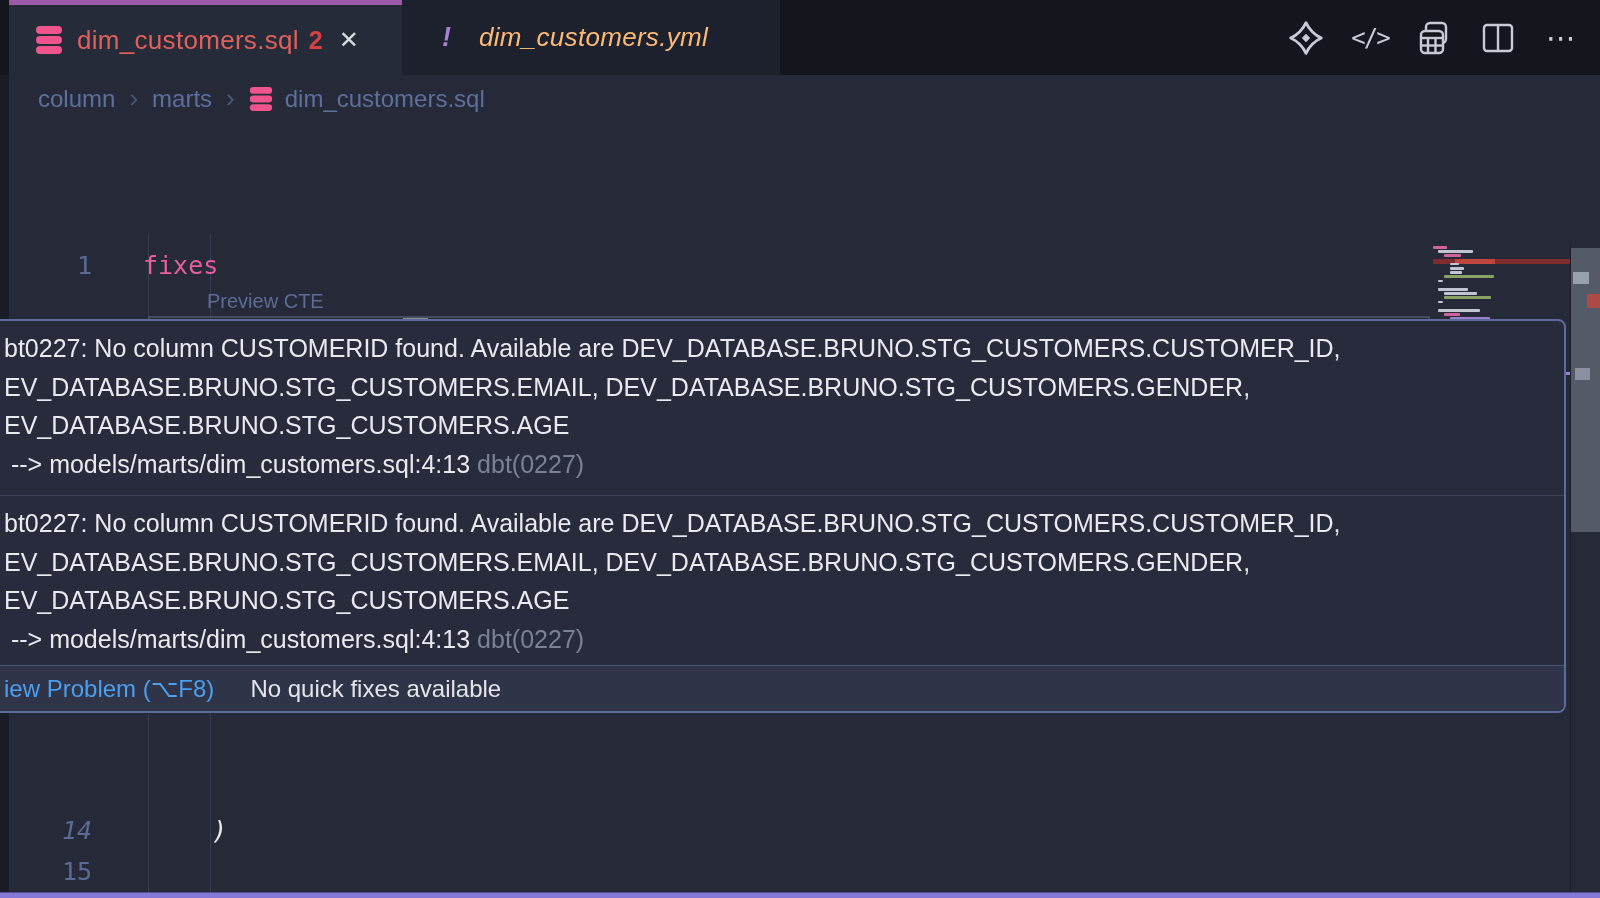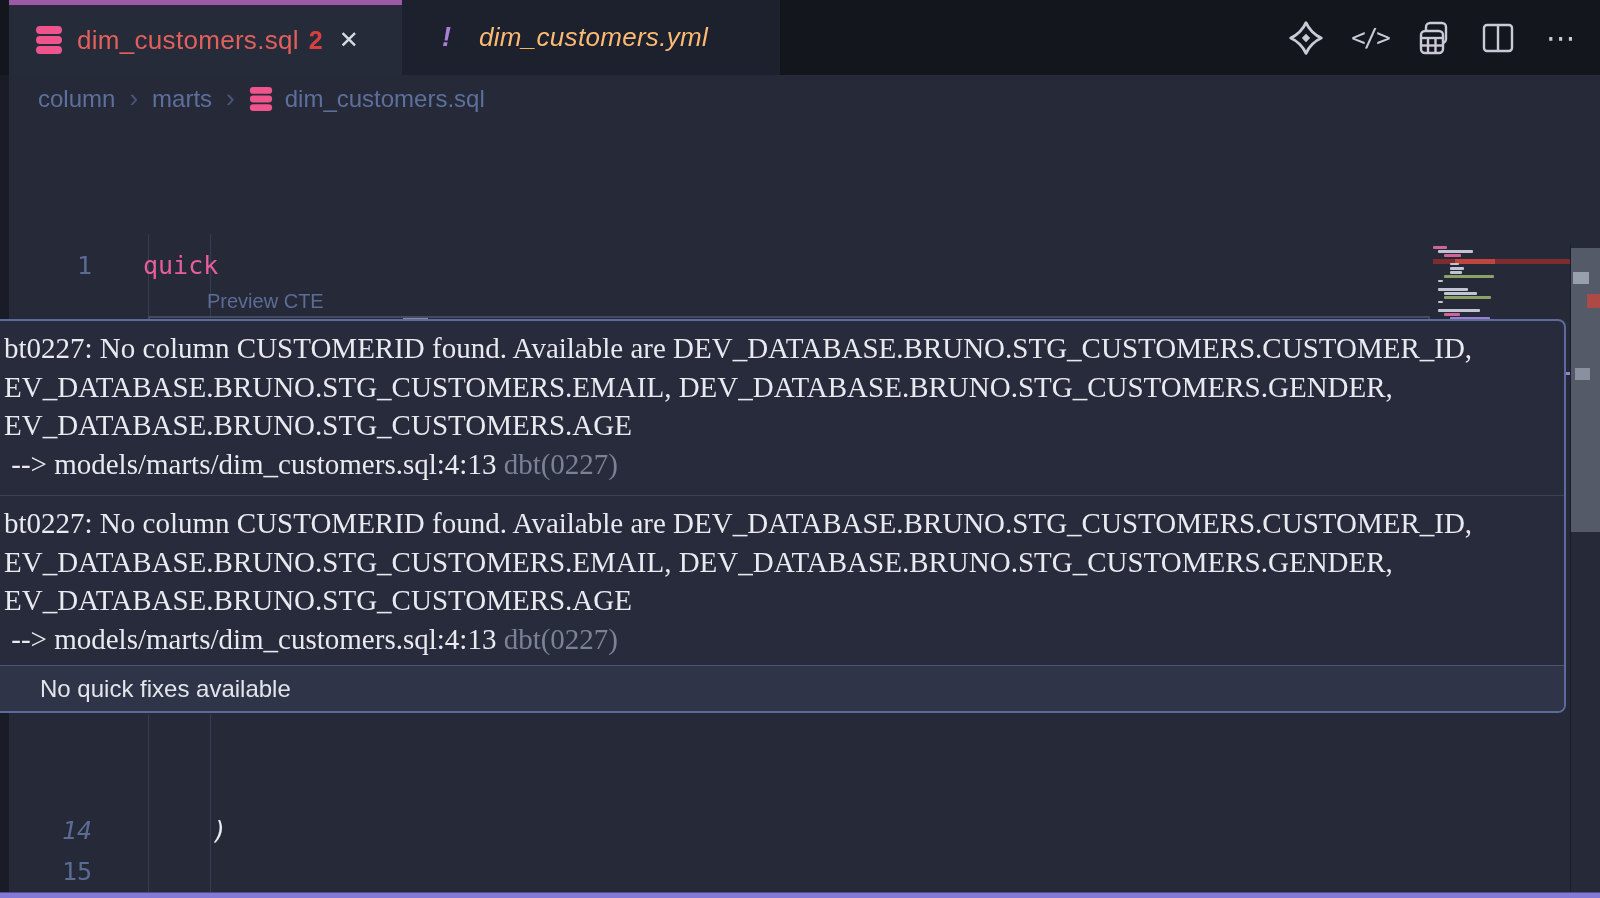--- a/index.html
+++ b/index.html
@@ -57,21 +57,21 @@
   .mm-redline .mm-redcore { position:absolute; left:22px; top:0; width:40px; height:5px; background:#c0453c; }
   #scrollbar { position:absolute; left:1570px; top:122px; width:30px; height:771px; z-index:2; border-left:1px solid #1c1f2a; }
   #scroll-thumb { position:absolute; left:0; top:4px; width:30px; height:284px; background:#545a68; cursor:pointer; }
   .ovr-mark { position:absolute; }
 
   
   #popup { position:absolute; left:-10px; top:319px; width:1576px; height:394px; background:#272b3b;
     border:2px solid #5c6a9c; border-radius:8px; z-index:20; overflow:hidden; }
   .popup-block { padding:8px 0 12px 12px; }
   .popup-block + .popup-block { border-top:1px solid #3a4158; }
-  .popup-line { font-family:Liberation Serif, serif; font-size:29px; line-height:38.5px;
+  .popup-line { font-family:Liberation Sans, sans-serif; font-size:25px; line-height:38.5px;
     color:#e8eaf0; white-space:pre; }
   .popup-src { color:#7b8294; }
   #popup-footer { position:absolute; left:0; bottom:0; width:100%; height:46px; background:#2f3449;
     border-top:1px solid #4a5378; display:flex; align-items:center; padding-left:12px; font-size:24px; }
   #view-problem { color:#4b9fee; cursor:pointer; }
   #no-fixes { color:#e3e5ea; margin-left:36px; }
 
   
   #bottom-bar { position:absolute; left:0; bottom:0; width:1600px; height:6px; background:#8579d8;
     border-top:1px solid #564d91; z-index:30; }
@@ -153,21 +153,21 @@
 
     <div class="indent-guide" style="left:148px; top:112px; height:85px;"></div>
     <div class="indent-guide" style="left:210px; top:112px; height:85px;"></div>
     <div class="indent-guide" style="left:148px; top:592px; height:179px;"></div>
     <div class="indent-guide" style="left:210px; top:592px; height:179px;"></div>
 
     <div class="codelens" style="top:166px;">Preview CTE</div>
     <div class="codelens" style="top:768px;">Preview CTE</div>
 
     <div id="code-rows-top">
-        <div class="code-row" style="top: 124px;"><span class="gutter-num">1</span><span class="row-content" style="left: 143px;"><span class="kw">quick</span></span></div>
+        <div class="code-row" style="top: 124px;"><span class="gutter-num">1</span><span class="row-content" style="left: 143px;"><span class="kw">fixes</span></span></div>
         <div class="code-row" style="top: 194px;"><span class="gutter-num active">2</span><span class="row-content" style="left: 207px;"><span class="plain">customers </span><span class="kw">as</span><span class="plain"> </span><span class="bracket-cursor">(</span></span></div>
         <div class="code-row" style="top: 233px;"><span class="gutter-num">3</span><span class="row-content" style="left: 268px;"><span class="kw">select</span></span></div>
         <div class="code-row" style="top: 272px;"><span class="gutter-num">4</span><span class="row-content" style="left: 330px;"><span class="err-word">customerId</span></span></div>
       </div>
     <div id="code-rows-bottom">
         <div class="code-row" style="top: 689px; font-style: italic;"><span class="gutter-num">14</span><span class="row-content" style="left: 212px;"><span class="plain">)</span></span></div>
         <div class="code-row" style="top: 730px;"><span class="gutter-num">15</span><span class="row-content" style="left: 212px;"></span></div>
       </div>
 
     <div id="minimap">
@@ -223,18 +223,19 @@
           <div class="popup-line"><span> --&gt; models/marts/dim_customers.sql:4:13</span><span class="popup-src"> dbt(0227)</span></div>
         </div>
         <div class="popup-block">
           <div class="popup-line">bt0227: No column CUSTOMERID found. Available are DEV_DATABASE.BRUNO.STG_CUSTOMERS.CUSTOMER_ID,</div>
           <div class="popup-line">EV_DATABASE.BRUNO.STG_CUSTOMERS.EMAIL, DEV_DATABASE.BRUNO.STG_CUSTOMERS.GENDER,</div>
           <div class="popup-line">EV_DATABASE.BRUNO.STG_CUSTOMERS.AGE</div>
           <div class="popup-line"><span> --&gt; models/marts/dim_customers.sql:4:13</span><span class="popup-src"> dbt(0227)</span></div>
         </div>
       </div>
     <div id="popup-footer">
+      <span id="view-problem">iew Problem (⌥F8)</span>
       <span id="no-fixes">No quick fixes available</span>
     </div>
   </div>
 
   <div id="bottom-bar"></div>
 </div>
 
 </body></html>

